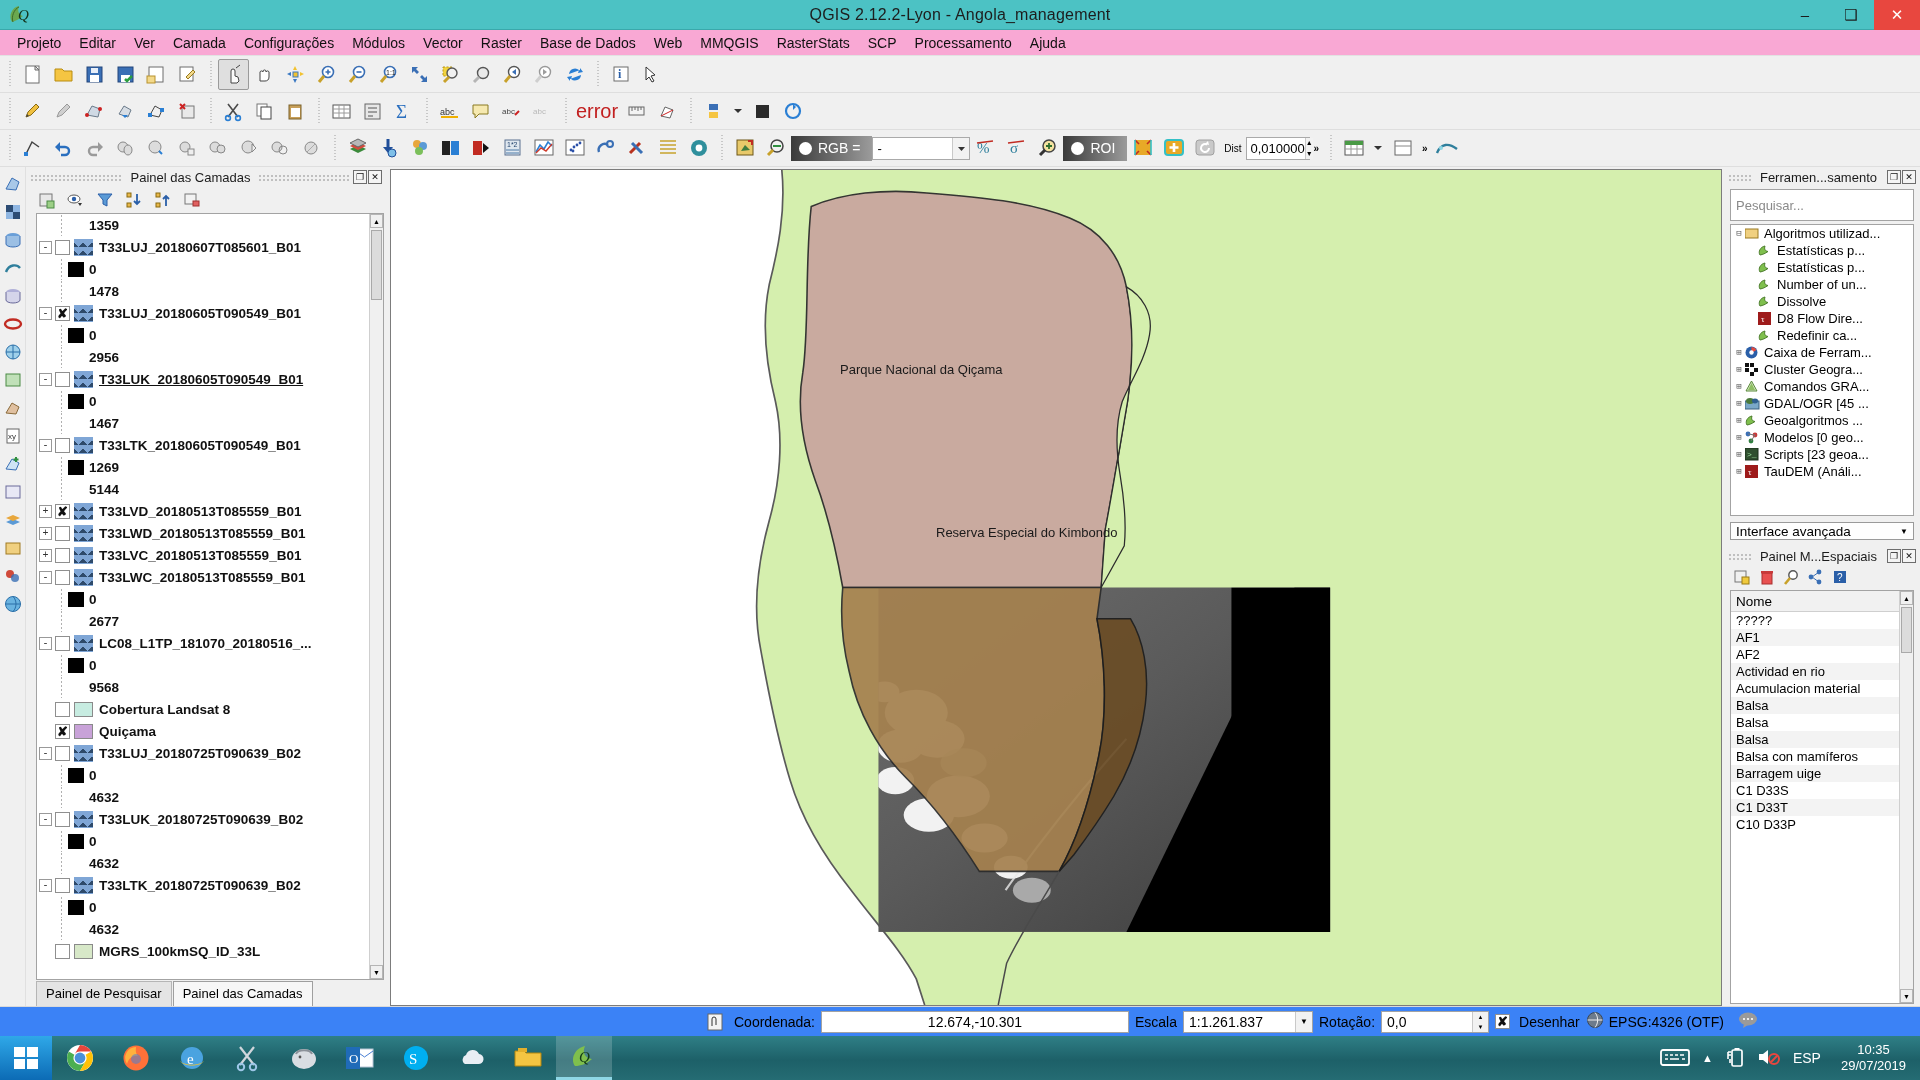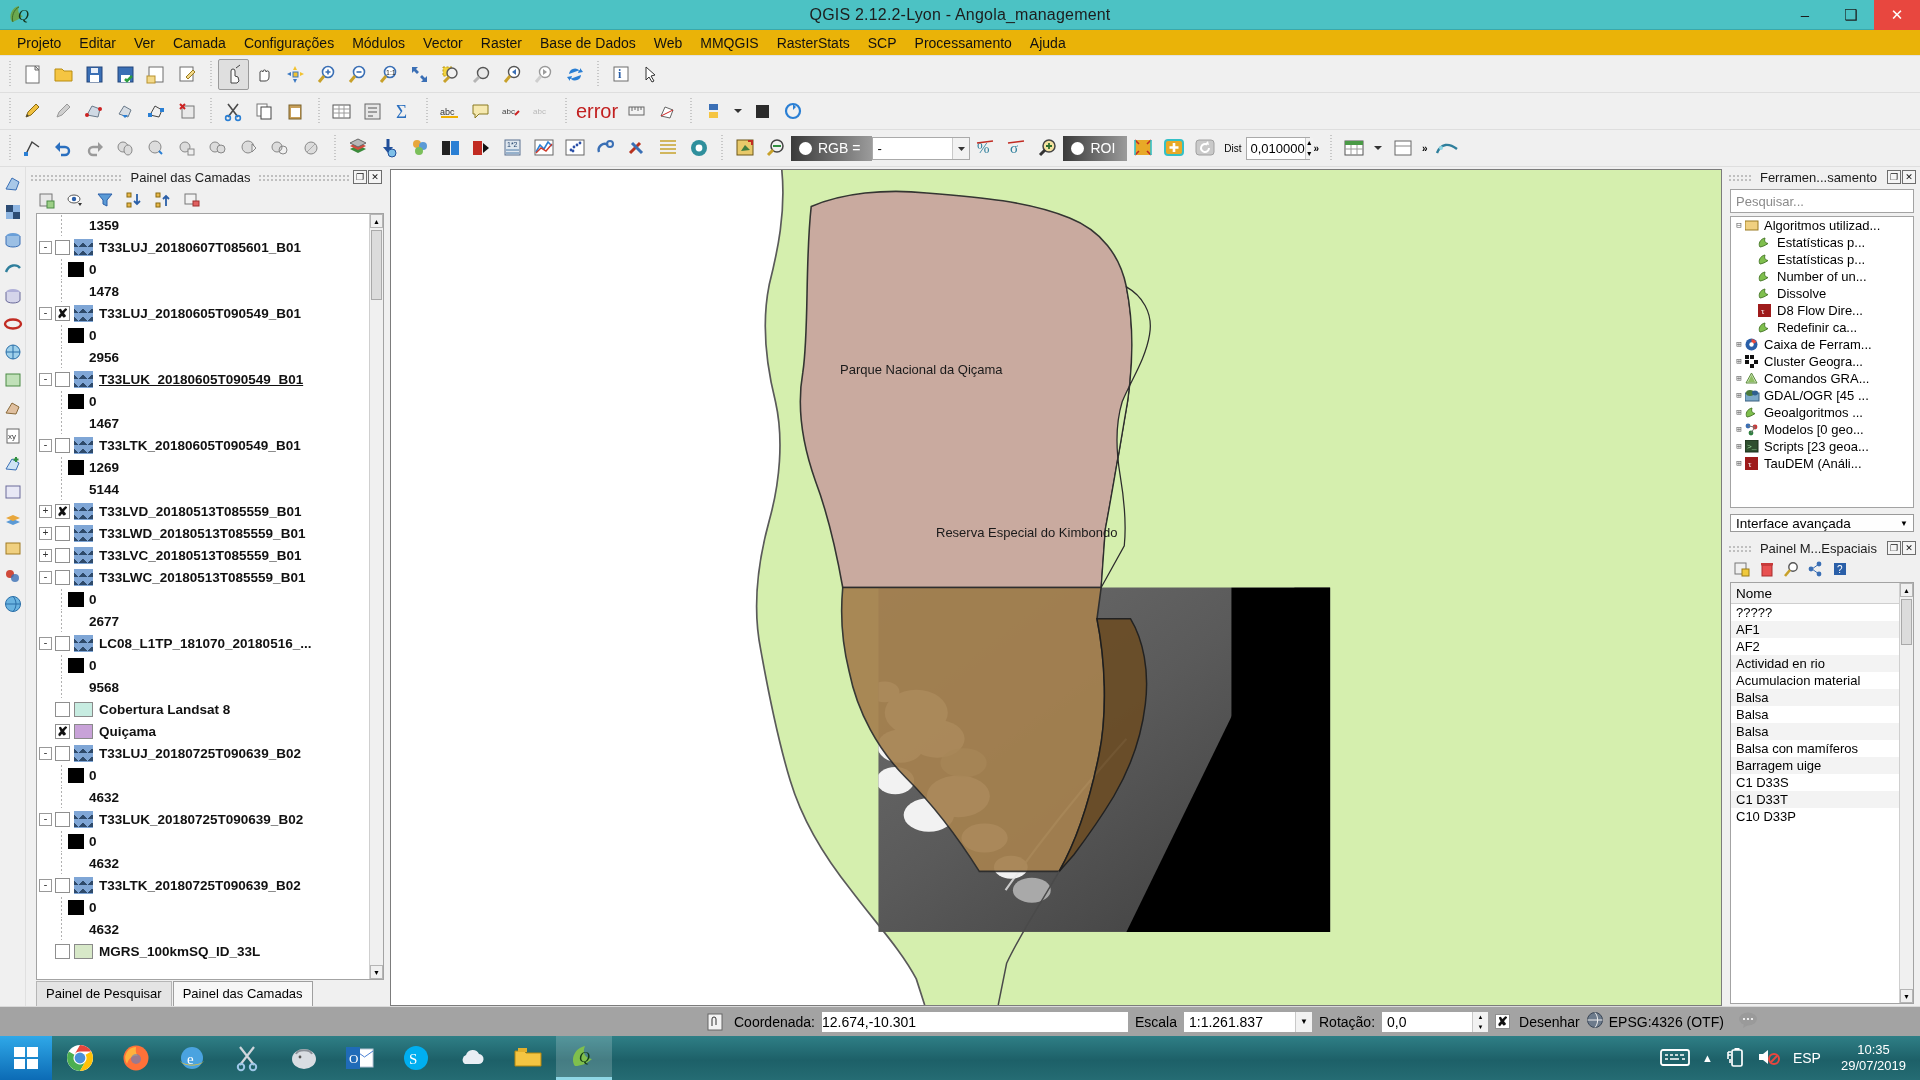--- a/index.html
+++ b/index.html
@@ -24,21 +24,21 @@
     position:absolute; left:0; right:0; text-align:center;
     font-size:16px; color:#1d1d1d; letter-spacing:.2px;
   }
   .winbtns { margin-left:auto; display:flex; height:30px; }
   .winbtn { width:46px; height:30px; display:flex; align-items:center; justify-content:center;
             color:#1c1c1c; font-size:15px; }
   .winbtn.close { background:#e8473f; color:#fff; }
 
   
   .menubar {
-    height:26px; background:#eab308; display:flex; align-items:center;
+    height:26px; background:#f9a8d4; display:flex; align-items:center;
     padding-left:8px; gap:0px; flex:0 0 26px;
     border-bottom:1px solid #e2e2e2;
   }
   .menuitem { padding:3px 9px; font-size:14px; color:#111; white-space:nowrap; }
 
   
   .toolbar-row {
     display:flex; align-items:center; background:#f0f0f0; height:37px; flex:0 0 37px;
     border-bottom:1px solid #dedede; padding-left:2px;
   }
@@ -143,21 +143,21 @@
 
   
   .mapwrap { flex:1 1 auto; display:flex; flex-direction:column; min-width:0; padding:2px 2px 0 4px;}
   .canvas {
     flex:1 1 auto; border:1px solid #7c7c7c; background:#d5efae; position:relative; overflow:hidden;
   }
   .maplabel { position:absolute; font-size:13px; color:#1a1a1a; white-space:nowrap; }
 
   
   .rightcol { width:196px; display:flex; flex-direction:column; background:#f0f0f0; }
-  .searchbox { height:24px; margin:2px 6px 3px; background:#fff; border:1px solid #a3a3a3;
+  .searchbox { height:32px; margin:2px 6px 3px; background:#fff; border:1px solid #a3a3a3;
                display:flex; align-items:center; padding:0 5px; font-size:13px; color:#8a8a8a;}
   .tree {
     flex:0 0 auto; background:#fff; border:1px solid #a3a3a3; margin:0 6px; overflow:hidden;
     font-size:13px;
   }
   .tr-row { display:flex; align-items:center; height:17px; white-space:nowrap; padding-left:2px;}
   .tr-exp { width:12px; flex:0 0 12px; text-align:center; font-size:9px; color:#555;
             font-family:"Liberation Mono", monospace; }
   .tr-ico { width:16px; height:14px; flex:0 0 16px; margin-right:3px; }
   .combo-adv { height:18px; margin:6px 6px 3px; background:#fefefe; border:1px solid #9a9a9a;
@@ -166,23 +166,23 @@
   .mini-tb { height:24px; display:flex; align-items:center; gap:7px; padding-left:10px; }
   .tablebox { flex:1 1 auto; margin:0 6px 2px; background:#fff; border:1px solid #a3a3a3;
               position:relative; overflow:hidden; font-size:13px;}
   .th { height:21px; background:#f1f1f1; border-bottom:1px solid #cfcfcf; display:flex;
         align-items:center; padding-left:5px; font-size:13.5px;}
   .td { height:17px; display:flex; align-items:center; padding-left:5px; }
   .td.alt { background:#f3f3f3; }
 
   
   .statusbar { height:30px; flex:0 0 30px; display:flex; align-items:center; gap:6px;
-               background:#a3a3a3; padding-left:6px; border-top:1px solid #dadada; font-size:14px;}
+               background:#3b82f6; padding-left:6px; border-top:1px solid #dadada; font-size:14px;}
   .status-input { height:22px; background:#fff; border:1px solid #a3a3a3; display:flex;
-                  align-items:center; font-size:14px; }
+                  align-items:center; justify-content:center; font-size:14px; }
   .status-combo { height:22px; background:#fff; border:1px solid #a3a3a3; display:flex;
                   align-items:center; padding-left:5px; font-size:14px; }
   .status-combo .arrow { margin-left:auto; width:17px; height:20px; background:#f2f2f2;
     border-left:1px solid #c9c9c9; display:flex; align-items:center; justify-content:center; font-size:8px;}
   .status-spin { height:22px; background:#fff; border:1px solid #a3a3a3; display:flex;
                  align-items:center; padding-left:5px; font-size:14px; width:108px;}
   .status-spin .sp { margin-left:auto; width:16px; height:20px; display:flex; flex-direction:column;
                      border-left:1px solid #c9c9c9; }
   .status-spin .sp div { flex:1; display:flex; align-items:center; justify-content:center; background:#f2f2f2; font-size:6px;}
 

